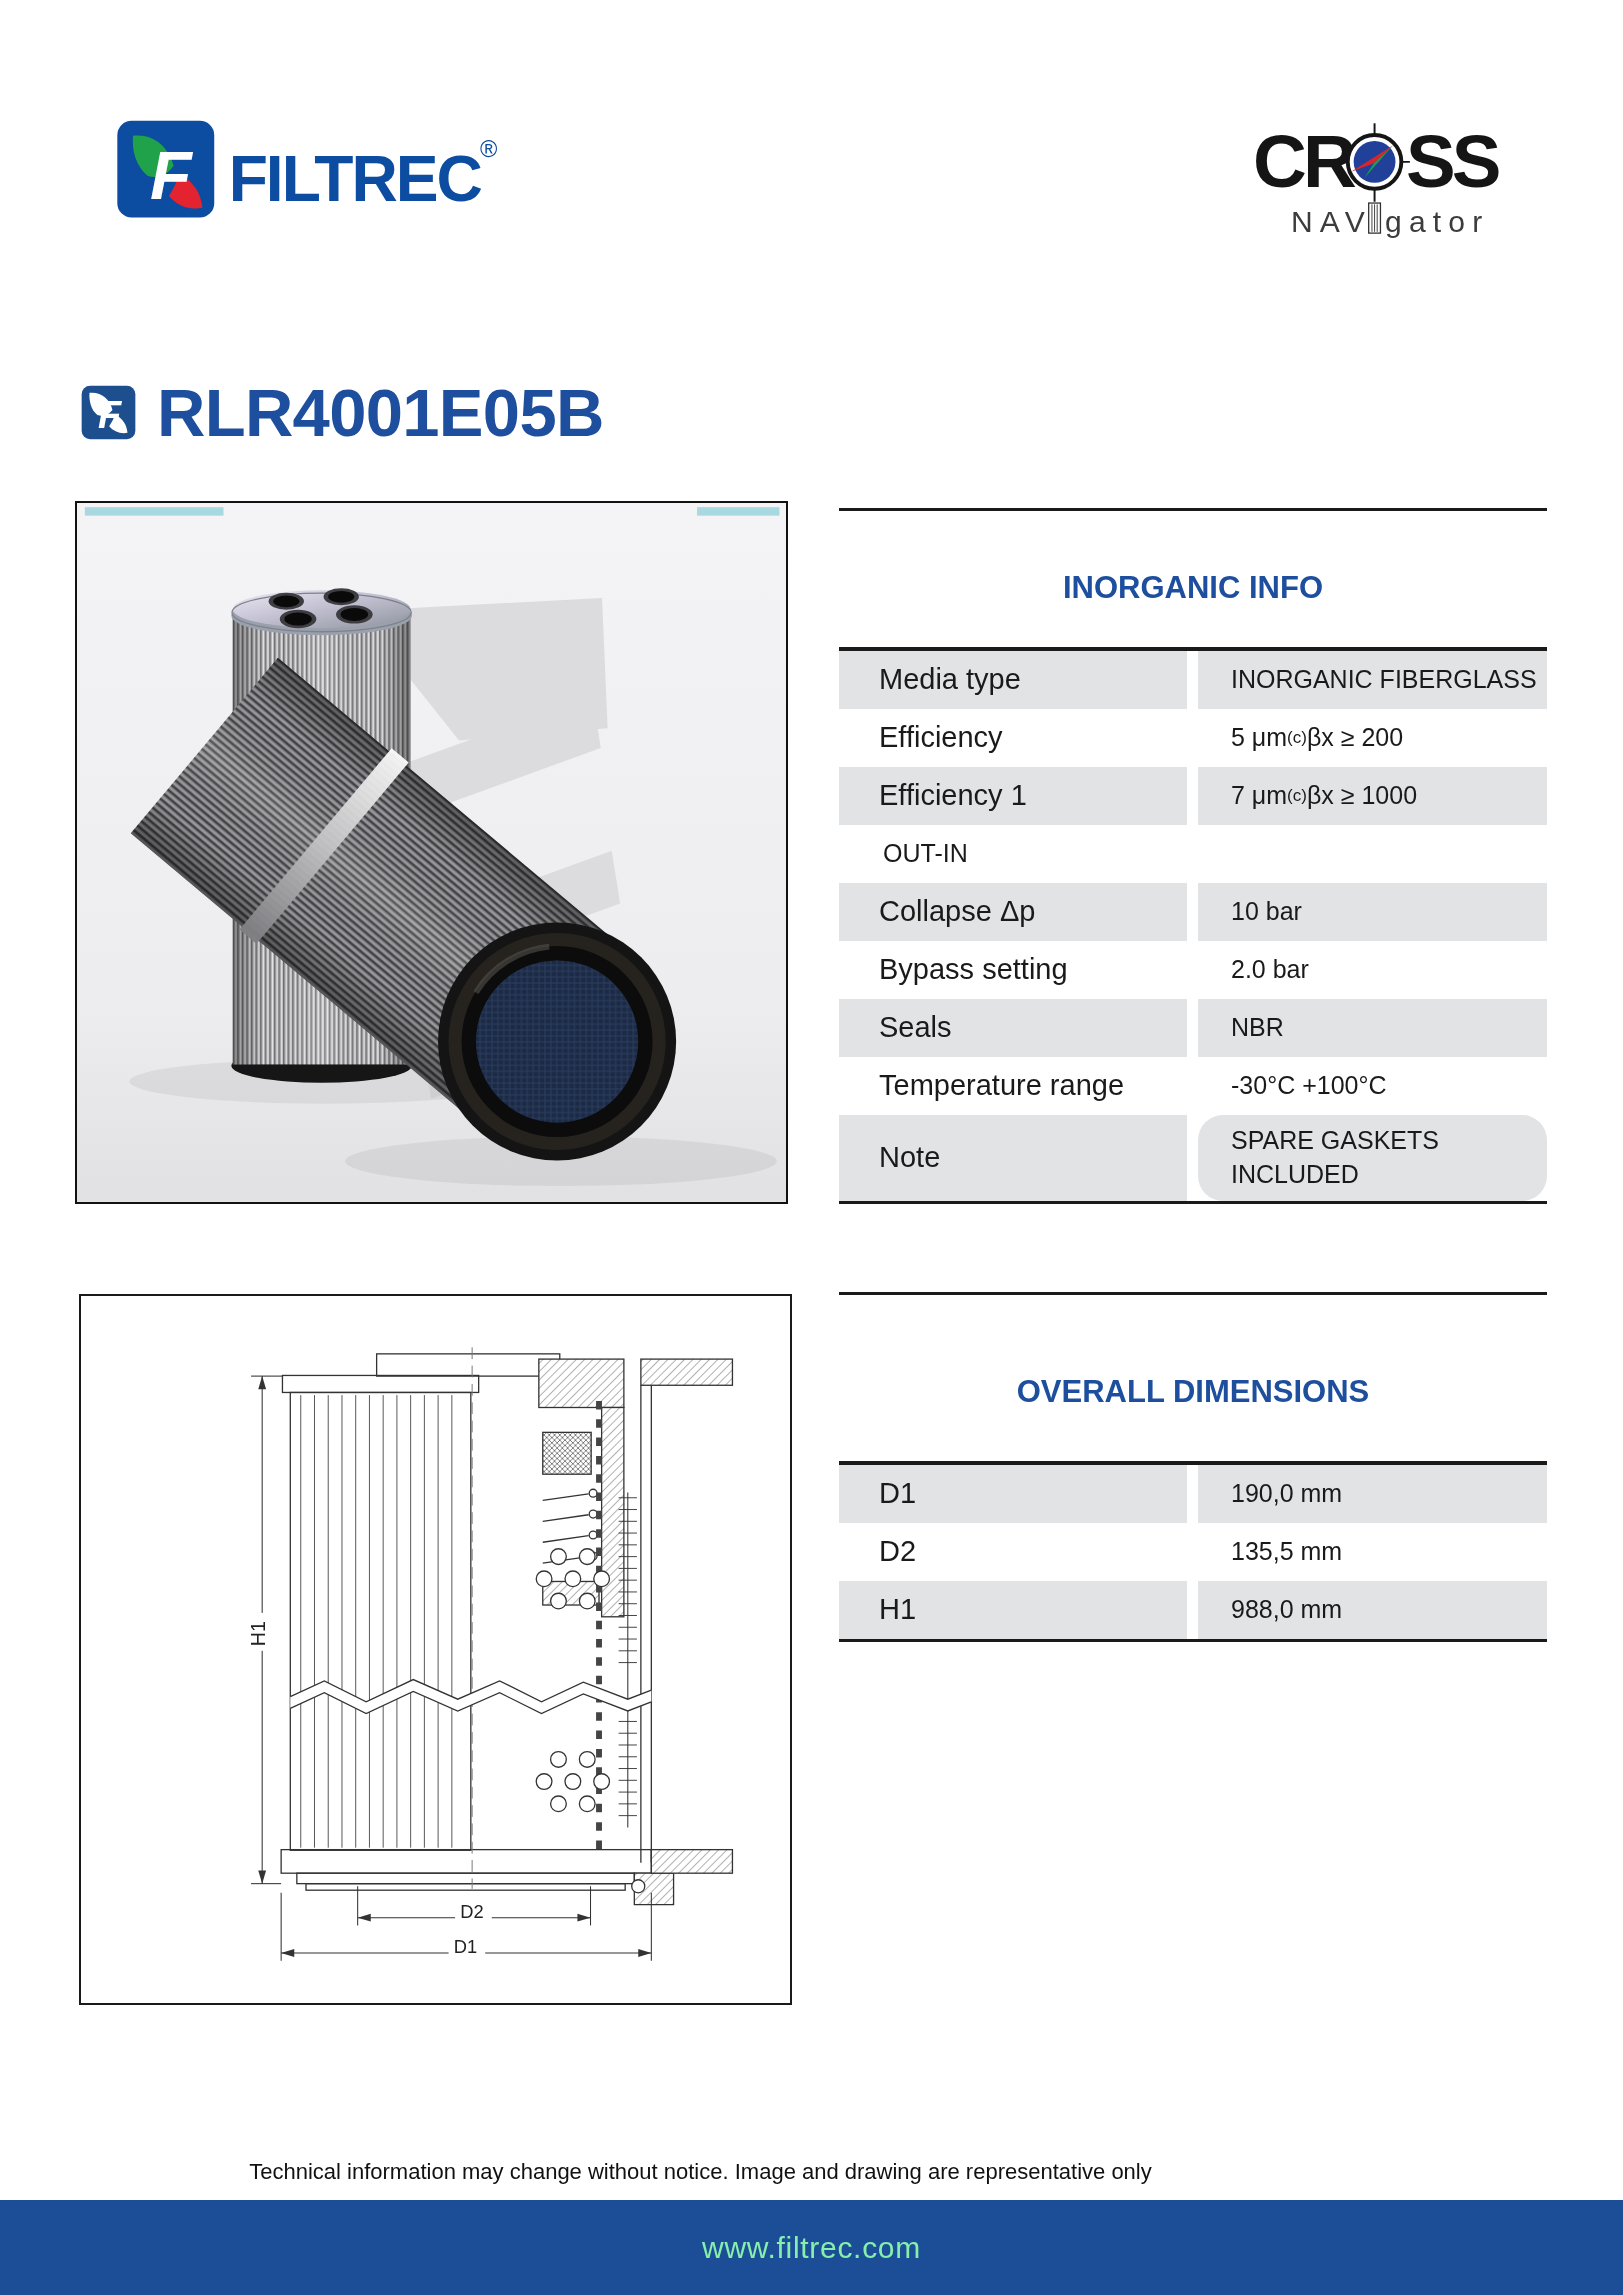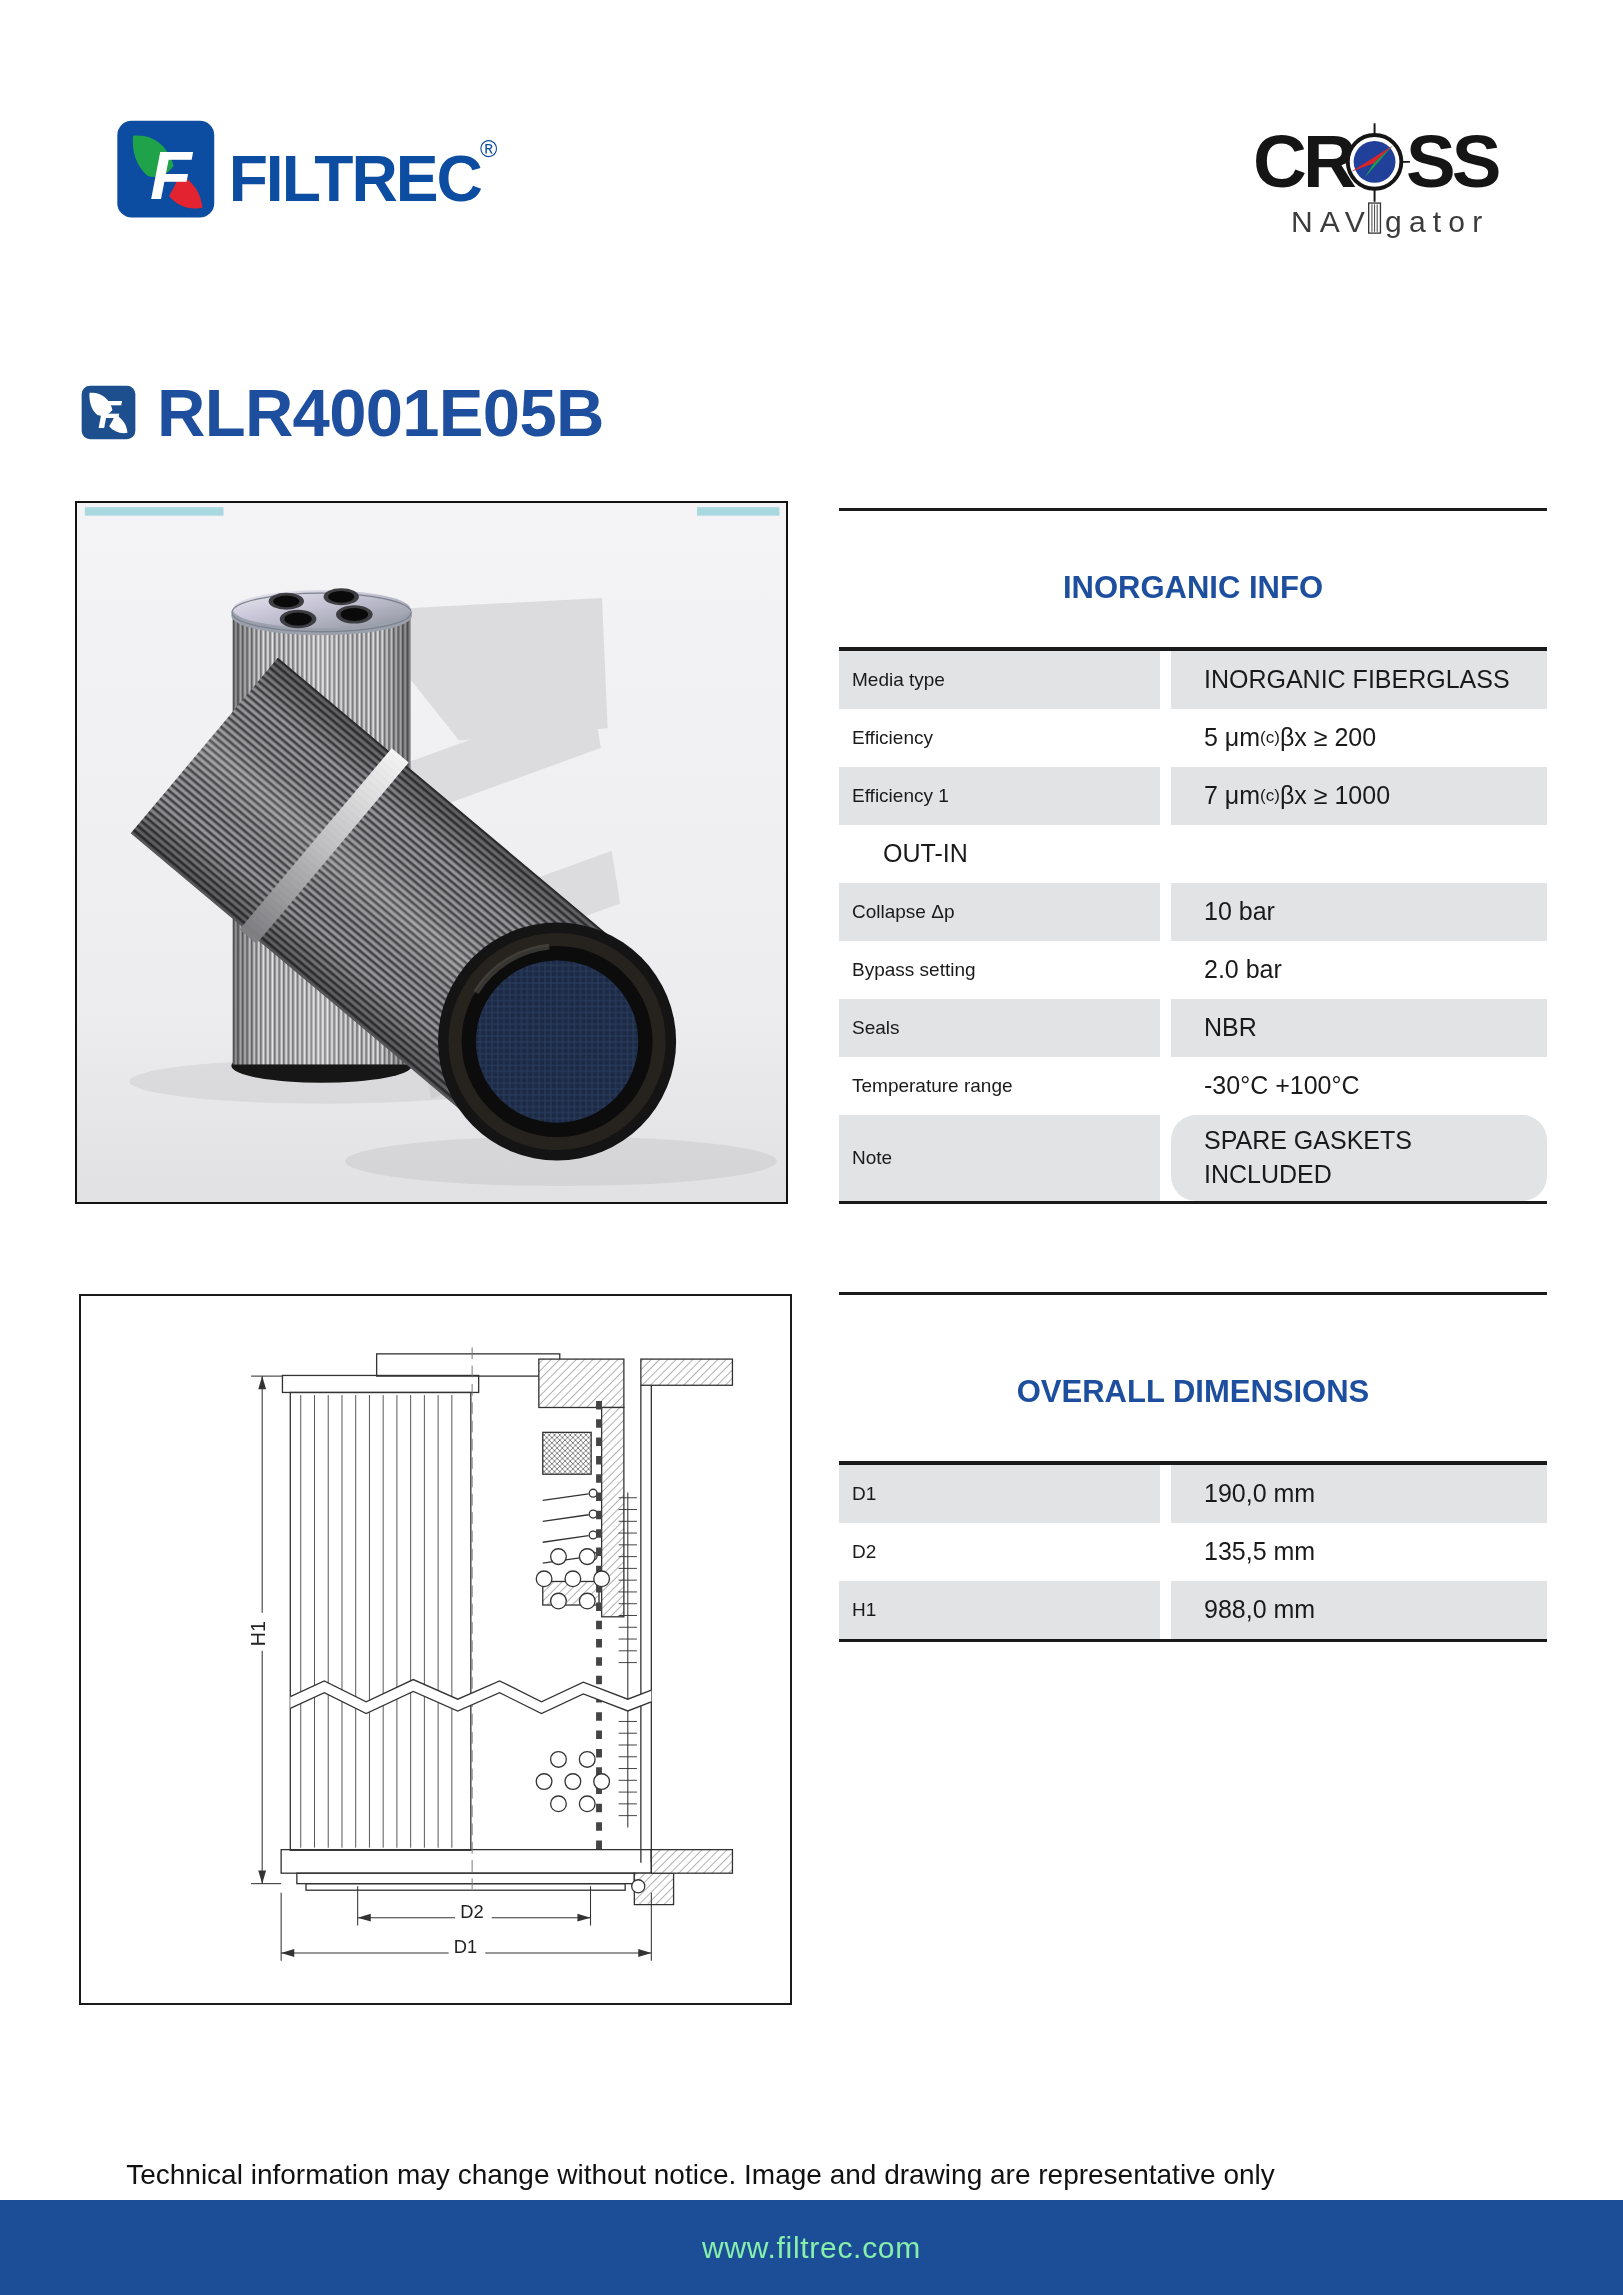--- a/index.html
+++ b/index.html
@@ -23,35 +23,35 @@
   
   .col-right{position:absolute;left:839px;width:708px;}
   .rule{height:3.3px;background:#1a1a1a;}
   .sec-title{font-size:31px;font-weight:700;color:#1d4f9e;text-align:center;letter-spacing:0;}
 
   .tbl{width:100%;}
   .tline{height:3.3px;background:#1a1a1a;}
   .trow{display:flex;height:58px;}
   .trow.note{height:86px;}
   .tcell{display:flex;align-items:center;height:100%;}
-  .tlabel{width:308px;padding-left:13px;font-size:19px;}
+  .tlabel{width:308px;padding-left:40px;font-size:29px;}
   .tgap{width:11px;}
   .tvalue{flex:1;padding-left:33px;font-size:25px;white-space:nowrap;}
   .trow.gray .tlabel,.trow.gray .tvalue{background:#e2e3e4;}
   .trow.note .tvalue{white-space:normal;padding-right:92px;line-height:1.35;border-radius:25px;}
   .tvalue sub{font-size:17px;line-height:0;}
 
   
   .drawing-box{position:absolute;left:79px;top:1294px;width:709px;height:707px;
                border:2px solid #1a1a1a;background:#fff;}
   .drawing-box svg{display:block;width:100%;height:100%;}
 
   
   .disclaimer{position:absolute;left:0;top:2159px;width:1401px;text-align:center;
-              font-size:28px;color:#111;}
+              font-size:22px;color:#111;}
   .bottom-bar{position:absolute;left:0;top:2200px;width:1623px;height:96px;
               background:#1c4e97;display:flex;align-items:center;justify-content:center;}
   .bottom-bar .url{color:#86efac;font-size:30px;letter-spacing:0.7px;}
 </style>
 </head>
 <body>
 
 <div id="page">
 
   <div class="logo-filtrec">

